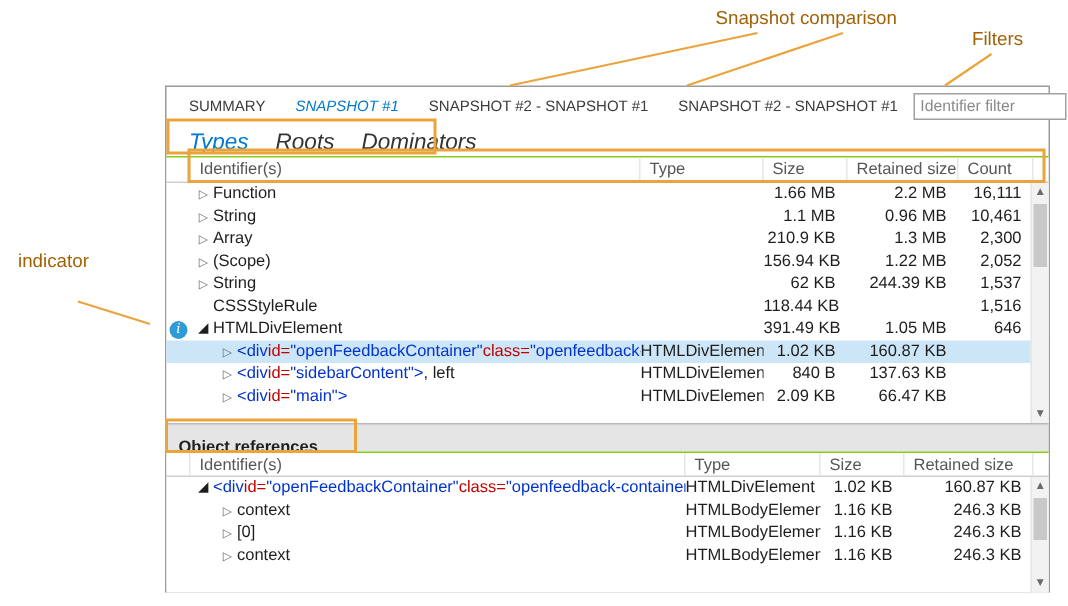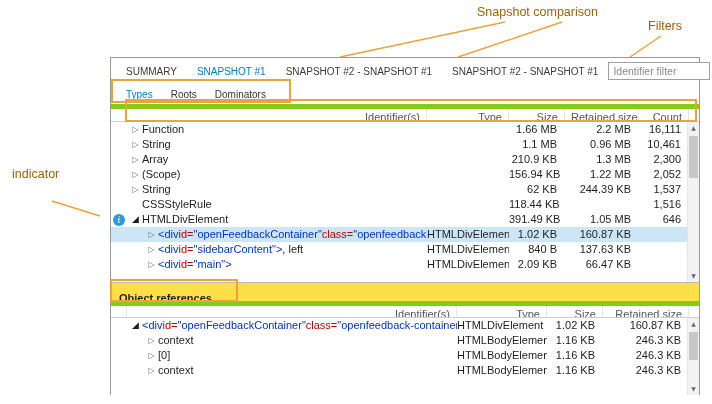--- a/index.html
+++ b/index.html
@@ -6,35 +6,35 @@
   body { font-family:"Liberation Sans", sans-serif; background:#fff; }
   .stage { position:relative; width:712px; height:404px; background:#fff; overflow:hidden; }
 
   
   .panel { position:absolute; left:110px; top:57px; width:590px; height:338px;
            border:1px solid #9a9a9a; background:#fff; font-size:11px; color:#1e1e1e; z-index:1; }
 
   .tabbar { position:absolute; left:0; top:0; right:0; height:26px; display:flex; align-items:center; padding:0 5px; }
   .tabs { display:flex; align-items:center; }
   .tab { font-size:10px; color:#3c3c3c; padding:0 10px; white-space:nowrap; cursor:default; }
-  .tab.active { color:var(--accent,#0079ce); }
+  .tab.active { color:var(--accent,#0079ce);font-style:italic; }
   .toolbar-right { margin-left:auto; display:flex; align-items:center; gap:5px; padding-right:15px; }
   input.filter { width:102px; height:18px; border:1px solid #a0a0a0; font-size:10.5px; padding:0 4px;
                  color:#333; font-family:"Liberation Sans",sans-serif; outline:none; }
   input.filter::placeholder { color:#8b8b8b; }
 
   .subtabbar { position:absolute; left:0; top:26px; right:0; height:20px; display:flex; align-items:center; padding:0 6px; }
-  .subtab { font-size:10px; color:#333; padding:0 9px; cursor:default; }
+  .subtab { font-size:15px; color:#333; padding:0 9px; cursor:default;font-style:italic; }
   .subtab.active { color:var(--accent,#0079ce); }
 
   
   .grid { position:absolute; left:0; right:0; background:#fff; }
   .grid-top { top:46px; height:178px; }
   .grid-bottom { top:243px; height:94px; }
-  .grid-header { display:flex; height:18px; border-top:5px solid #84cc16; border-bottom:1px solid #cfcfcf; color:#565656;text-align:right; }
+  .grid-header { display:flex; height:18px; border-top:1px solid #84cc16; border-bottom:1px solid #cfcfcf; color:#565656; }
   .grid-bottom .grid-header { height:17px; }
   .hcell { padding:2px 6px; border-right:1px solid #e6e6e6; overflow:hidden; white-space:nowrap; }
   .grid-rows { position:relative; }
   .row { display:flex; height:15px; line-height:15px; }
   .row.selected { background:var(--selection_bg,#cde6f7); }
   .cell { overflow:hidden; white-space:nowrap; }
   .cell.num { text-align:right; padding-right:8px; }
   .cell.gutter { display:flex; align-items:center; justify-content:center; }
   .cell.ident { display:flex; align-items:center; }
   .expander { width:13px; flex:0 0 13px; font-family:"DejaVu Sans",sans-serif; font-size:8px; color:#6e6e6e; text-align:center; }
@@ -56,21 +56,21 @@
   
   .vscroll { position:absolute; right:0; width:12px; background:#f2f2f2; border-left:1px solid #e5e5e5; }
   .grid-top .vscroll { top:18px; bottom:0; }
   .grid-bottom .vscroll { top:17px; bottom:0; }
   .sb-arrow { position:absolute; left:0; right:0; height:12px; font-family:"DejaVu Sans",sans-serif;
               font-size:6px; color:#6b6b6b; text-align:center; line-height:12px; }
   .sb-arrow.up { top:0; } .sb-arrow.down { bottom:0; }
   .sb-thumb { position:absolute; left:1px; right:1px; background:#c8c8c8; }
 
   
-  .objref-bar { position:absolute; left:0; right:0; top:224px; height:31px; background:#fde047;
+  .objref-bar { position:absolute; left:0; right:0; top:224px; height:31px; background:#e5e5e5;
                 border-top:1px solid #b8b8b8; border-bottom:1px solid #dcdcdc;
                 display:flex; align-items:center; padding-left:8px; font-weight:bold; font-size:11px; color:#1e1e1e; }
 
   
   .callout-svg { position:absolute; left:0; top:0; z-index:3; pointer-events:none; }
   .callout-label { position:absolute; z-index:4; font-size:12.5px; color:#a16207; white-space:nowrap; }
   .orange-box { position:absolute; z-index:3; border:2px solid var(--callout,#EBA33C); pointer-events:none; }
 </style>
 </head>
 <body>

